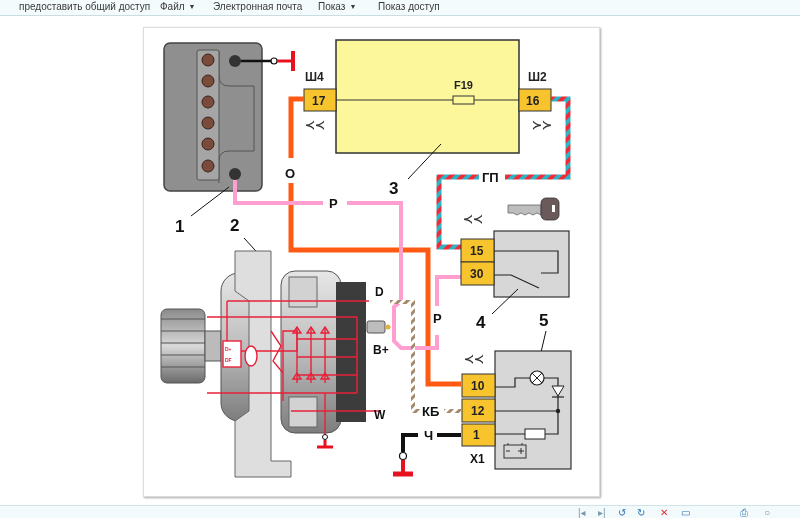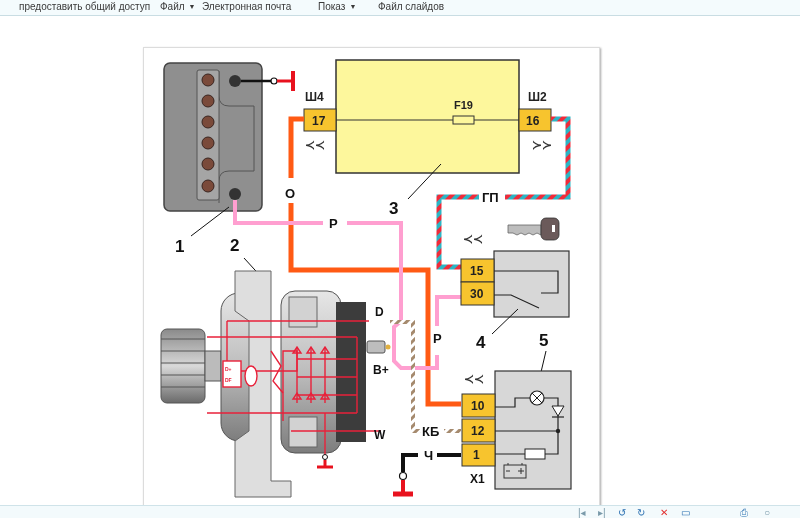--- a/index.html
+++ b/index.html
@@ -1,35 +1,35 @@
 <!DOCTYPE html>
 <html><head>
 <meta charset="utf-8">
 <style>
   html, body { margin:0; padding:0; }
   body { width:800px; height:518px; position:relative; overflow:hidden; background:#ffffff; font-family:"Liberation Sans", sans-serif; }
   .menubar { position:absolute; left:0; top:0; width:800px; height:15px; background:#f4fbfd; border-bottom:1px solid #c9dde3; }
   .menu-item { position:absolute; top:0; font-size:10px; color:#3a3a3a; line-height:13px; white-space:nowrap;padding-left:16px; }
   .menu-item .caret { font-size:7px; margin-left:4px; vertical-align:1px; }
   .canvas { position:absolute; left:0; top:16px; width:800px; height:488px; background:#ffffff; }
-  .frame { position:absolute; left:143px; top:27px; width:455px; height:468px; background:#fff; border:1px solid #dcdcdc; box-shadow:1px 1px 2px rgba(0,0,0,0.35);margin-top:20px; }
+  .frame { position:absolute; left:143px; top:27px; width:455px; height:468px; background:#fff; border:1px solid #dcdcdc; box-shadow:1px 1px 2px rgba(0,0,0,0.35); }
   .frame svg { position:absolute; left:0; top:0; }
   .bottombar { position:absolute; left:0; top:505px; width:800px; height:13px; background:#f3fafc; border-top:1px solid #cfe3e9; }
   .tb-icon { position:absolute; top:0; font-size:10px; line-height:13px; color:#7a9aaa; }
   svg text { font-family:"Liberation Sans", sans-serif; font-weight:bold; }
 </style>
 </head>
 <body>
 
 <div class="menubar">
   <span class="menu-item" style="left:3px"><span>предоставить общий доступ</span></span>
   <span class="menu-item" style="left:144px"><span>Файл</span><span class="caret">▼</span></span>
-  <span class="menu-item" style="left:186px"><span>Электронная почта</span></span>
+  <span class="menu-item" style="left:197px"><span>Электронная почта</span></span>
   <span class="menu-item" style="left:302px"><span>Показ</span><span class="caret">▼</span></span>
-  <span class="menu-item" style="left:362px"><span>Файл слайдов</span></span>
+  <span class="menu-item" style="left:362px"><span>Показ доступ</span></span>
 </div>
 
 <div class="canvas"></div>
 
 <div class="frame">
 <svg width="455" height="468" viewBox="143 27 455 468">
   <defs>
     <pattern id="stripeRB" patternUnits="userSpaceOnUse" width="8" height="8" patternTransform="rotate(45)">
       <rect width="4" height="8" fill="#ef2b3a"></rect>
           <rect x="4" width="4" height="8" fill="#2bb5c4"></rect>

